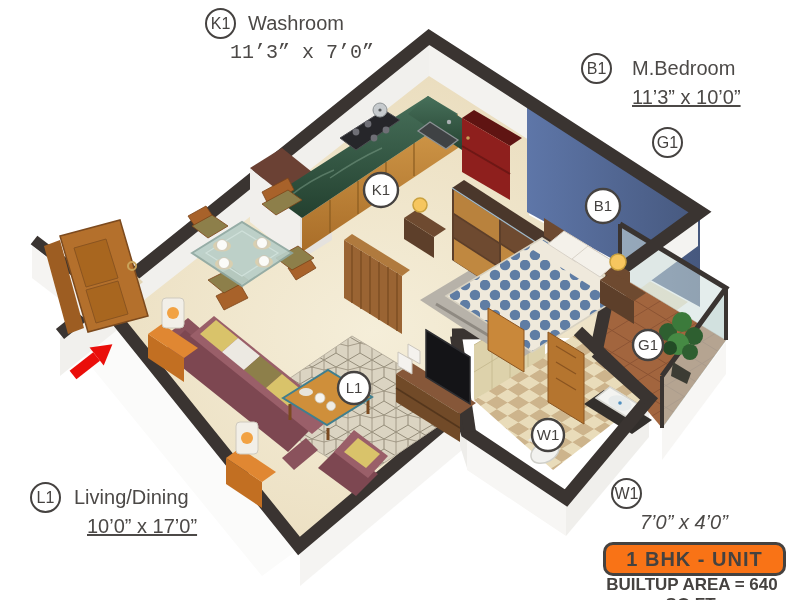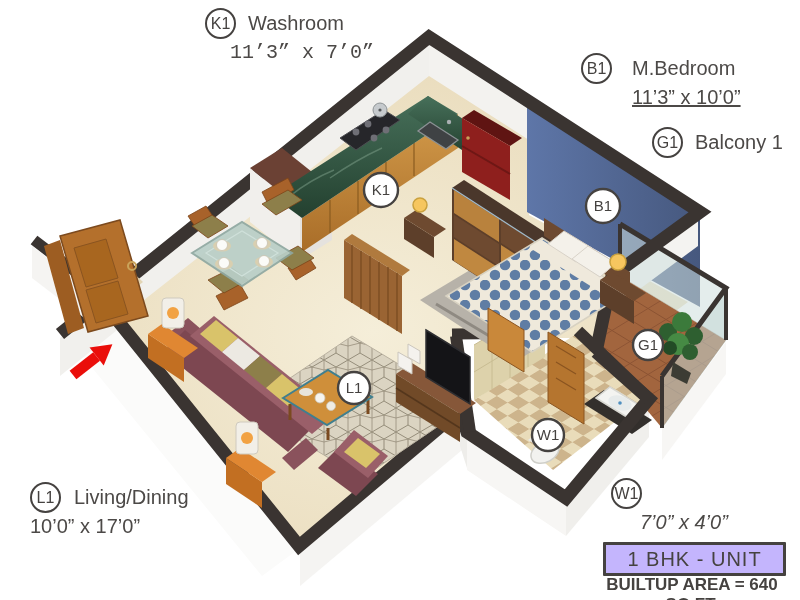--- a/index.html
+++ b/index.html
@@ -8,23 +8,23 @@
   .stage svg{position:absolute;left:0;top:0;}
   .lgd{position:absolute;color:#4c4947;}
   .lgd .row{display:flex;align-items:center;}
   .circ{display:inline-flex;align-items:center;justify-content:center;
         width:31px;height:31px;border:2.5px solid #454240;border-radius:50%;
         background:#fff;font-size:16px;color:#454240;box-sizing:border-box;flex:0 0 auto;}
   .nm{font-size:20px;white-space:nowrap;}
   .dims{font-size:20px;margin-top:2px;white-space:nowrap;}
   .gap12{margin-left:12px;} .gap20{margin-left:20px;} .gap13{margin-left:13px;}
   .bhk-box{position:absolute;left:603px;top:542px;width:177px;height:28px;
-           border:3px solid #454240;border-radius:1px;display:flex;align-items:center;
-           justify-content:center;font-size:20px;font-weight:normal;color:#454240;
-           letter-spacing:1px;background:#c4b5fd;}
+           border:3px solid #454240;border-radius:10px;display:flex;align-items:center;
+           justify-content:center;font-size:20px;font-weight:bold;color:#454240;
+           letter-spacing:1px;background:#f97316;}
   .builtup{position:absolute;left:586px;top:575px;width:212px;text-align:center;
            font-size:17px;font-weight:bold;color:#454240;}
   text{font-family:"Liberation Sans", sans-serif;}
 </style>
 </head>
 <body>
 
 <div class="stage">
 
 <svg width="800" height="600" viewBox="0 0 800 600">
@@ -299,30 +299,29 @@
   <div class="row">
     <span class="circ">B1</span>
     <span class="nm gap20">M.Bedroom</span>
   </div>
   <div class="dims" style="margin-left:51px;text-decoration:underline;">11’3” x 10’0”</div>
 </div>
 
 <div class="lgd" style="left:652px;top:127px;">
   <div class="row">
     <span class="circ">G1</span>
-    <span class="nm gap12">Balcony 1</span>
   </div>
 </div>
 
 <div class="lgd" style="left:30px;top:482px;">
   <div class="row">
     <span class="circ">L1</span>
     <span class="nm gap13">Living/Dining</span>
   </div>
-  <div class="dims" style="">10’0” x 17’0”</div>
+  <div class="dims" style="margin-left:57px;text-decoration:underline;">10’0” x 17’0”</div>
 </div>
 
 <div class="lgd" style="left:611px;top:478px;">
   <div class="row">
     <span class="circ">W1</span>
   </div>
   <div class="dims" style="margin-left:29px;font-style:italic;">7’0” x 4’0”</div>
 </div>
 
 <div class="bhk-box">1 BHK - UNIT</div>

